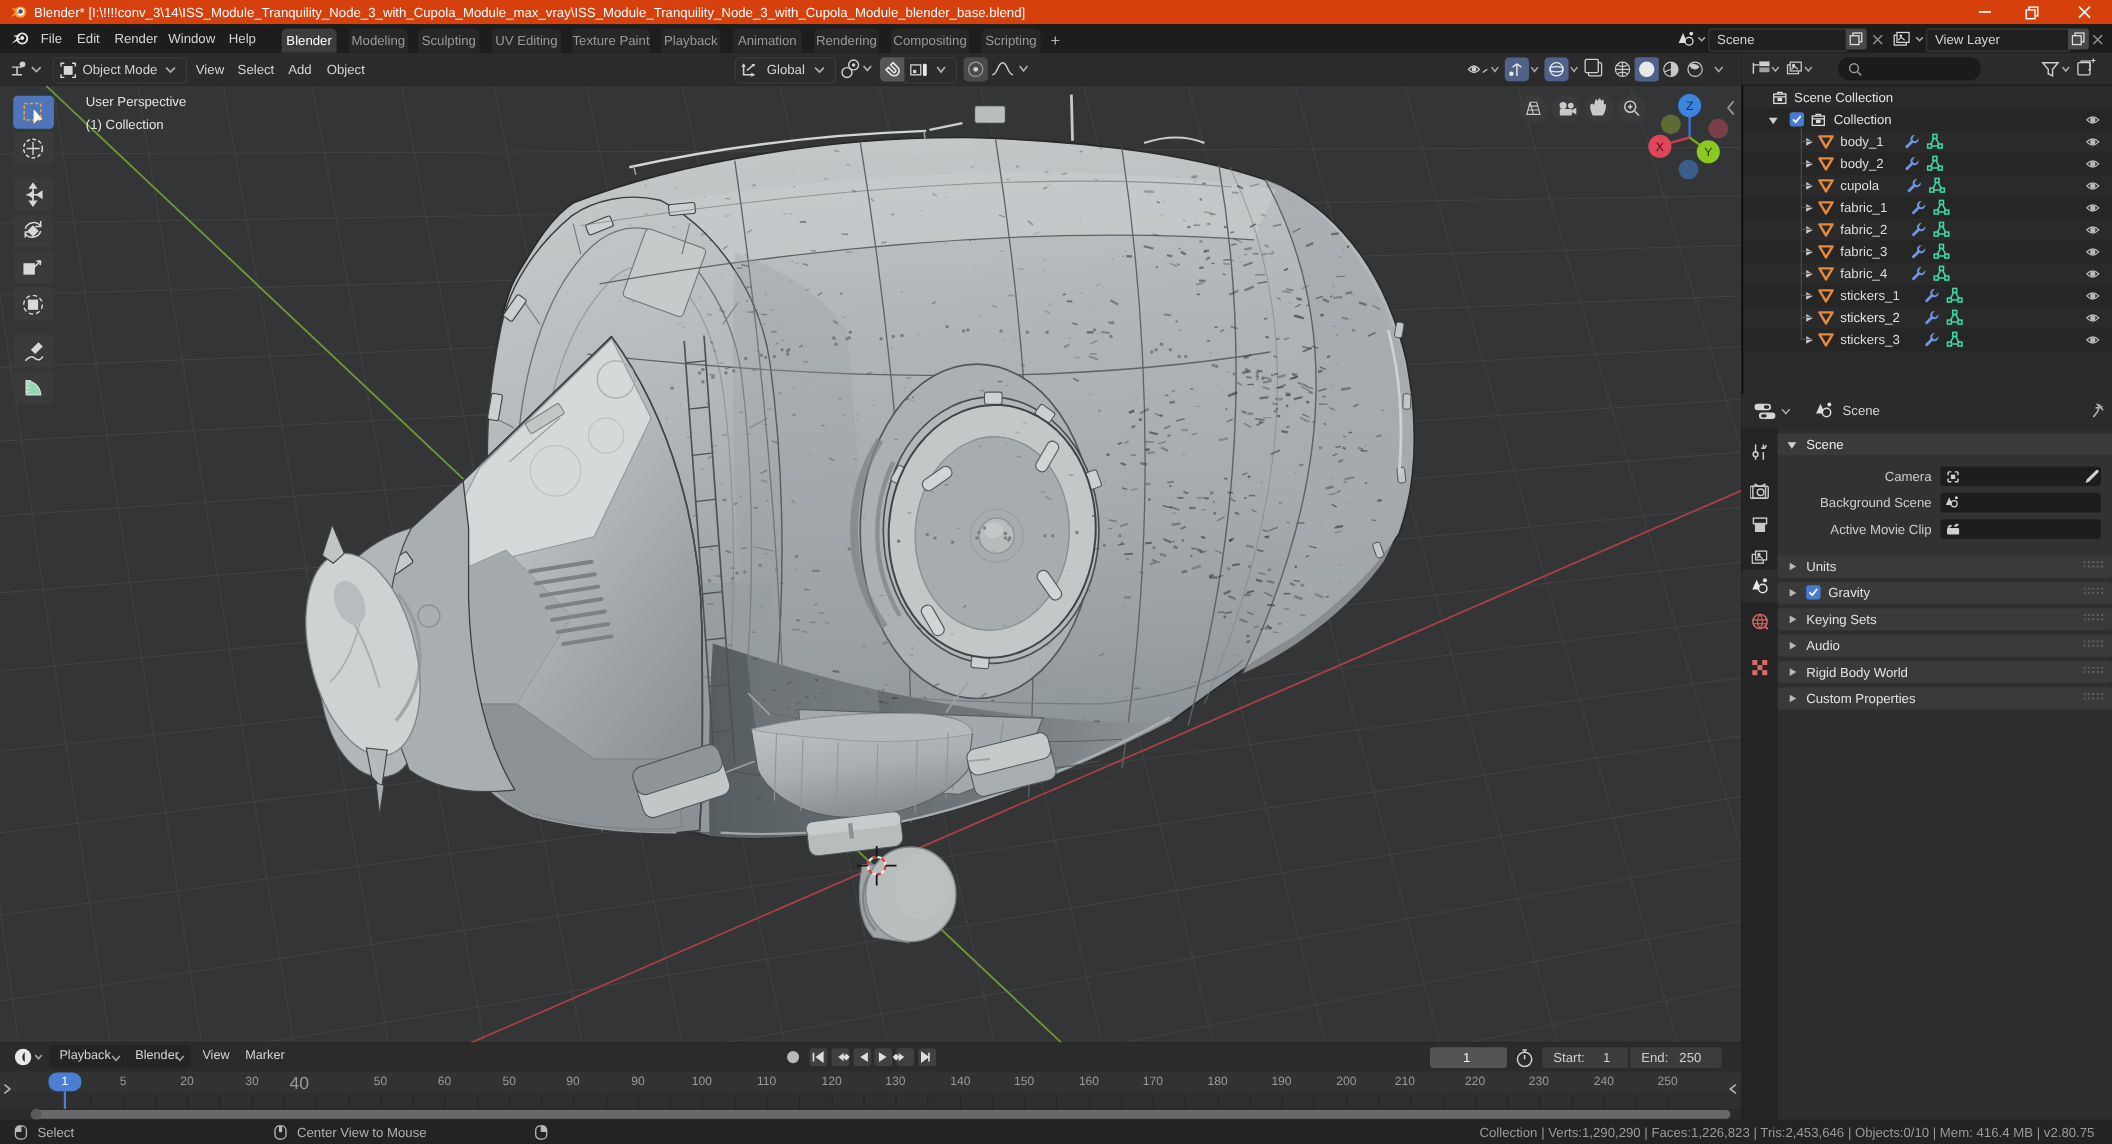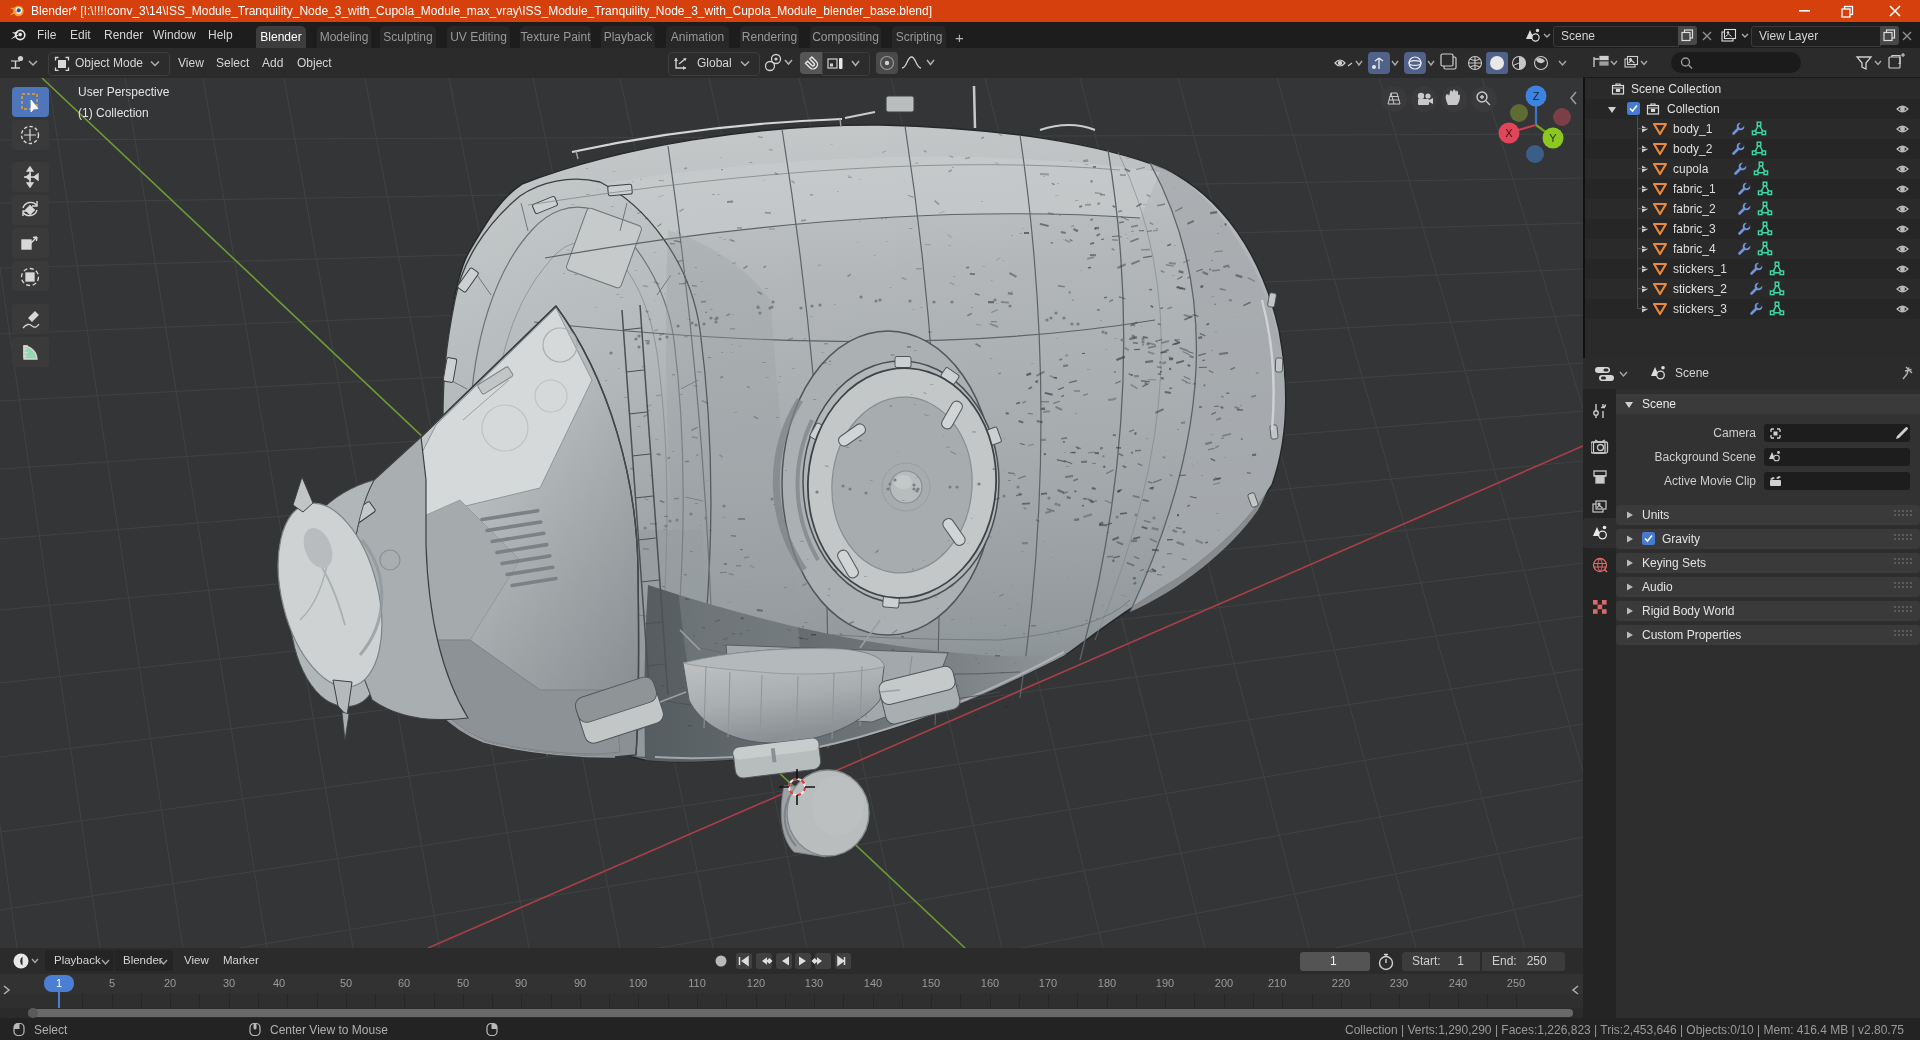--- a/index.html
+++ b/index.html
@@ -2046,21 +2046,21 @@
   </svg>
 <div class="abs" style="left:1402px;top:952px;width:78px;height:19px;background:#3c3c3c;border-radius:3px 0 0 3px"></div>
 <div class="abs t" style="left:1412px;top:954px;color:#cfcfcf">Start:&nbsp;&nbsp;&nbsp;&nbsp;&nbsp;1</div>
 <div class="abs" style="left:1482px;top:952px;width:83px;height:19px;background:#3c3c3c;border-radius:0 3px 3px 0"></div>
 <div class="abs t" style="left:1492px;top:954px;color:#cfcfcf">End:&nbsp;&nbsp;&nbsp;250</div>
 <div class="abs" style="left:0;top:974px;width:1583px;height:20px;background:#323232"></div>
 <div class="abs" style="left:0;top:994px;width:1583px;height:14px;background:#2f2f2f"></div>
 <div class="abs td" style="left:98px;top:977px;width:28px;text-align:center;font-size:11px;color:#9a9a9a">5</div>
 <div class="abs td" style="left:156px;top:977px;width:28px;text-align:center;font-size:11px;color:#9a9a9a">20</div>
 <div class="abs td" style="left:215px;top:977px;width:28px;text-align:center;font-size:11px;color:#9a9a9a">30</div>
-<div class="abs td" style="left:273px;top:977px;width:28px;font-size:11px;color:#9a9a9a">40</div>
+<div class="abs td" style="left:258px;top:977px;width:28px;text-align:center;font-size:16px;color:#9a9a9a">40</div>
 <div class="abs td" style="left:332px;top:977px;width:28px;text-align:center;font-size:11px;color:#9a9a9a">50</div>
 <div class="abs td" style="left:390px;top:977px;width:28px;text-align:center;font-size:11px;color:#9a9a9a">60</div>
 <div class="abs td" style="left:449px;top:977px;width:28px;text-align:center;font-size:11px;color:#9a9a9a">50</div>
 <div class="abs td" style="left:507px;top:977px;width:28px;text-align:center;font-size:11px;color:#9a9a9a">90</div>
 <div class="abs td" style="left:566px;top:977px;width:28px;text-align:center;font-size:11px;color:#9a9a9a">90</div>
 <div class="abs td" style="left:624px;top:977px;width:28px;text-align:center;font-size:11px;color:#9a9a9a">100</div>
 <div class="abs td" style="left:683px;top:977px;width:28px;text-align:center;font-size:11px;color:#9a9a9a">110</div>
 <div class="abs td" style="left:742px;top:977px;width:28px;text-align:center;font-size:11px;color:#9a9a9a">120</div>
 <div class="abs td" style="left:800px;top:977px;width:28px;text-align:center;font-size:11px;color:#9a9a9a">130</div>
 <div class="abs td" style="left:859px;top:977px;width:28px;text-align:center;font-size:11px;color:#9a9a9a">140</div>

